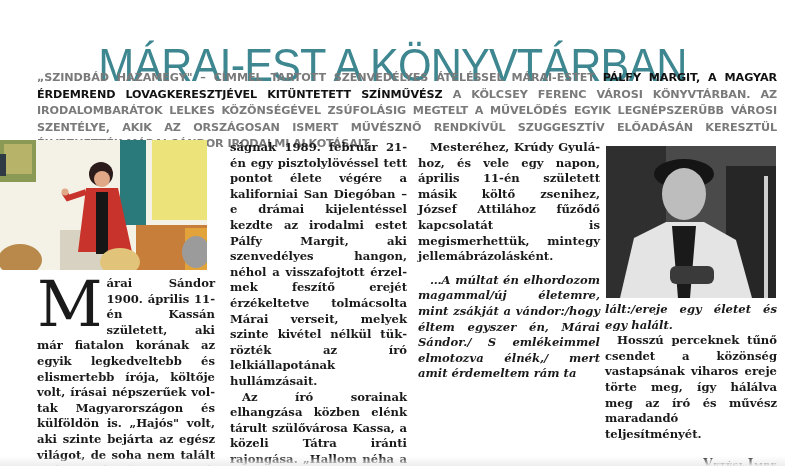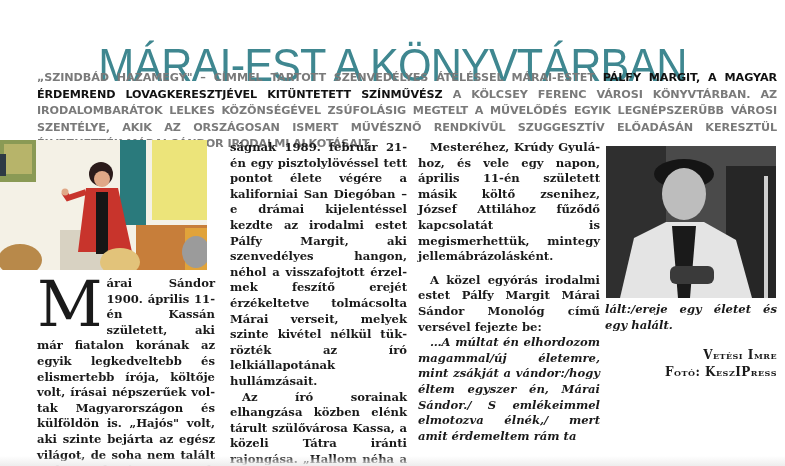--- a/index.html
+++ b/index.html
@@ -73,24 +73,24 @@
 
 <div class="col c2">
   <p>ságnak 1989. február 21-én egy pisztolylövéssel tett pontot éle­te végére a kaliforniai San Die­góban – e drámai kijelentéssel kezdte az irodalmi estet Pálfy Margit, aki szenvedélyes han­gon, néhol a visszafojtott érzel­mek feszítő erejét érzékeltetve tolmácsolta Márai verseit, me­lyek szinte kivétel nélkül tük­rözték az író lelkiállapotának hullámzásait.</p>
   <p class="ind">Az író sorainak elhangzá­sa közben elénk tárult szü­lővárosa Kassa, a közeli Tát­ra iránti rajongása. „Hallom néha a hegyeket – siratnak" – írta kölcsönös ragaszkodásuk­ról, miközben feltette a kérdést: „Van-e még hazám?".</p>
 
 </div>
 
 <div class="col c3">
   <p class="ind">Mesteréhez, Krúdy Gyulá­hoz, és vele egy napon, április 11-én született másik költő zse­nihez, József Attilához fűződő kapcsolatát is megismerhettük, mintegy jellemábrázolásként.</p>
   <div class="gap"></div>
-  <p class="ind">A közel egyórás irodalmi es­tet Pálfy Margit Márai Sándor Monológ című versével fejez­te be:</p>
   <p class="ind it">…A múltat én elhordozom magammal/új életemre, mint zsákját a vándor:/hogy éltem egyszer én, Márai Sándor./ S emlékeimmel elmotozva élnék,/ mert amit érdemeltem rám ta­</p>
 </div>
 
 <div class="col c4">
   <p class="it">lált:/ereje egy életet és egy halált.</p>
+  <p class="ind">Hosszú perceknek tűnő csen­det a közönség vastapsának vi­haros ereje törte meg, így hálál­va meg az író és művész mara­dandó teljesítményét.</p>
   <div class="gap" style="height:14px"></div>
   <div class="byline">Vetési Imre</div>
   <div class="byline">Fotó: KeszIPress</div>
 </div>
 
 <div class="fade"></div>
 
 </body></html>

